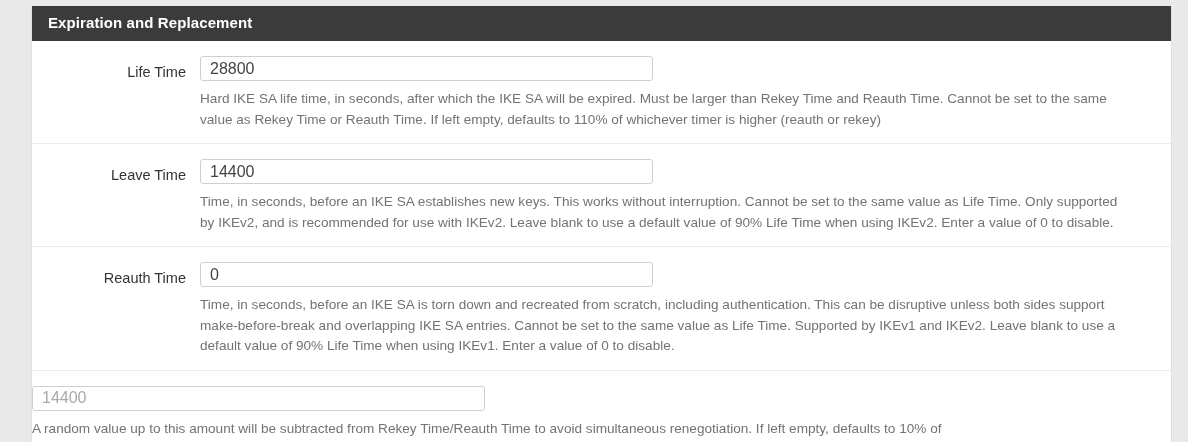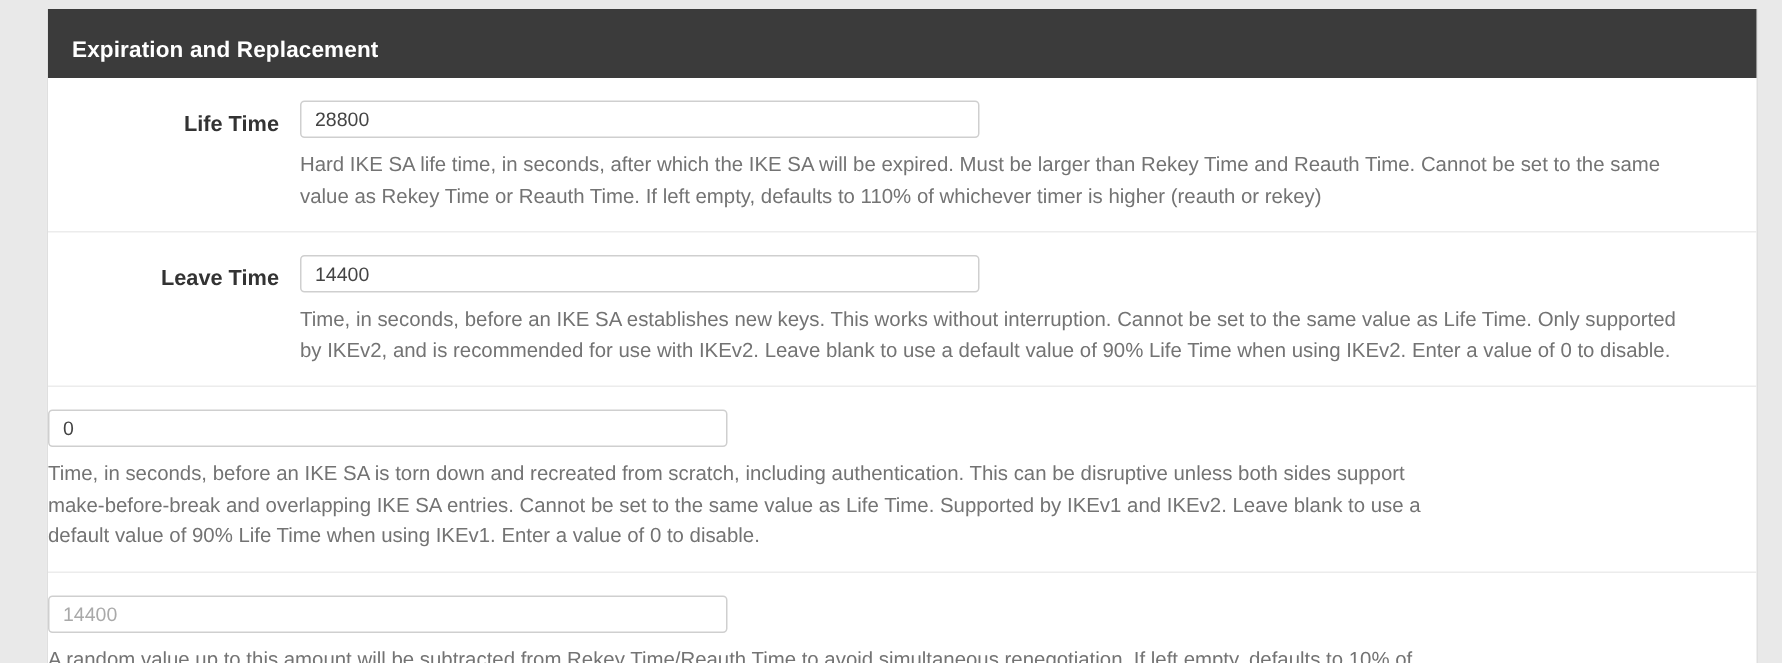--- a/index.html
+++ b/index.html
@@ -21,21 +21,21 @@
     background: #ffffff;
     border: 1px solid #dfdfdf;
     border-top: none;
     box-sizing: border-box;
   }
   .panel-heading {
     background: #3b3b3b;
     color: #ffffff;
     font-size: 15px;
     font-weight: bold;
-    padding: 20px 16px 10px 16px;
+    padding: 9px 16px 10px 16px;
     line-height: 16px;
     letter-spacing: 0.1px;
   }
   .panel-body {
     padding: 0;
   }
   .form-row {
     display: flex;
     align-items: flex-start;
     border-bottom: 1px solid #ececec;
@@ -44,39 +44,39 @@
   .form-row:last-child {
     border-bottom: none;
   }
   .form-label {
     width: 168px;
     min-width: 168px;
     text-align: right;
     padding-right: 14px;
     box-sizing: border-box;
     font-size: 14.5px;
-    font-weight: bold;
+    font-weight: normal;
     color: #333333;
     line-height: 30px;
     padding-top: 1px;
   }
   .form-field {
     flex: 1;
     padding-right: 18px;
     box-sizing: border-box;
   }
   .form-field input {
     display: block;
     width: 453px;
     height: 25px;
     box-sizing: border-box;
     border: 1px solid #cfcfcf;
     border-radius: 3px;
     padding: 2px 9px;
-    font-size: 13px;
+    font-size: 16px;
     color: #444444;
     font-family: "Liberation Sans", sans-serif;
     background: #ffffff;
     outline: none;
   }
   .form-field input::placeholder {
     color: #a9a9a9;
   }
   .help-text {
     font-size: 13.6px;
@@ -122,20 +122,21 @@
 
     <div class="form-row">
       <div class="form-label">Leave Time</div>
       <div class="form-field">
         <input type="text" value="14400" style="">
         <div class="help-text">Time, in seconds, before an IKE SA establishes new keys. This works without interruption. Cannot be set to the same value as Life Time. Only supported by IKEv2, and is recommended for use with IKEv2. Leave blank to use a default value of 90% Life Time when using IKEv2. Enter a value of 0 to disable.</div>
       </div>
     </div>
 
     <div class="form-row">
+      <div class="form-label">Reauth Time</div>
       <div class="form-field">
         <input type="text" value="0" style="">
         <div class="help-text">Time, in seconds, before an IKE SA is torn down and recreated from scratch, including authentication. This can be disruptive unless both sides support make-before-break and overlapping IKE SA entries. Cannot be set to the same value as Life Time. Supported by IKEv1 and IKEv2. Leave blank to use a default value of 90% Life Time when using IKEv1. Enter a value of 0 to disable.</div>
       </div>
     </div>
 
     <div class="form-row">
       <div class="form-field">
         <input type="text" placeholder="14400" style="">
         <div class="help-text">A random value up to this amount will be subtracted from Rekey Time/Reauth Time to avoid simultaneous renegotiation. If left empty, defaults to 10% of Life Time. Enter 0 to disable randomness, but be aware that simultaneous renegotiation can lead to duplicate security associations.</div>

